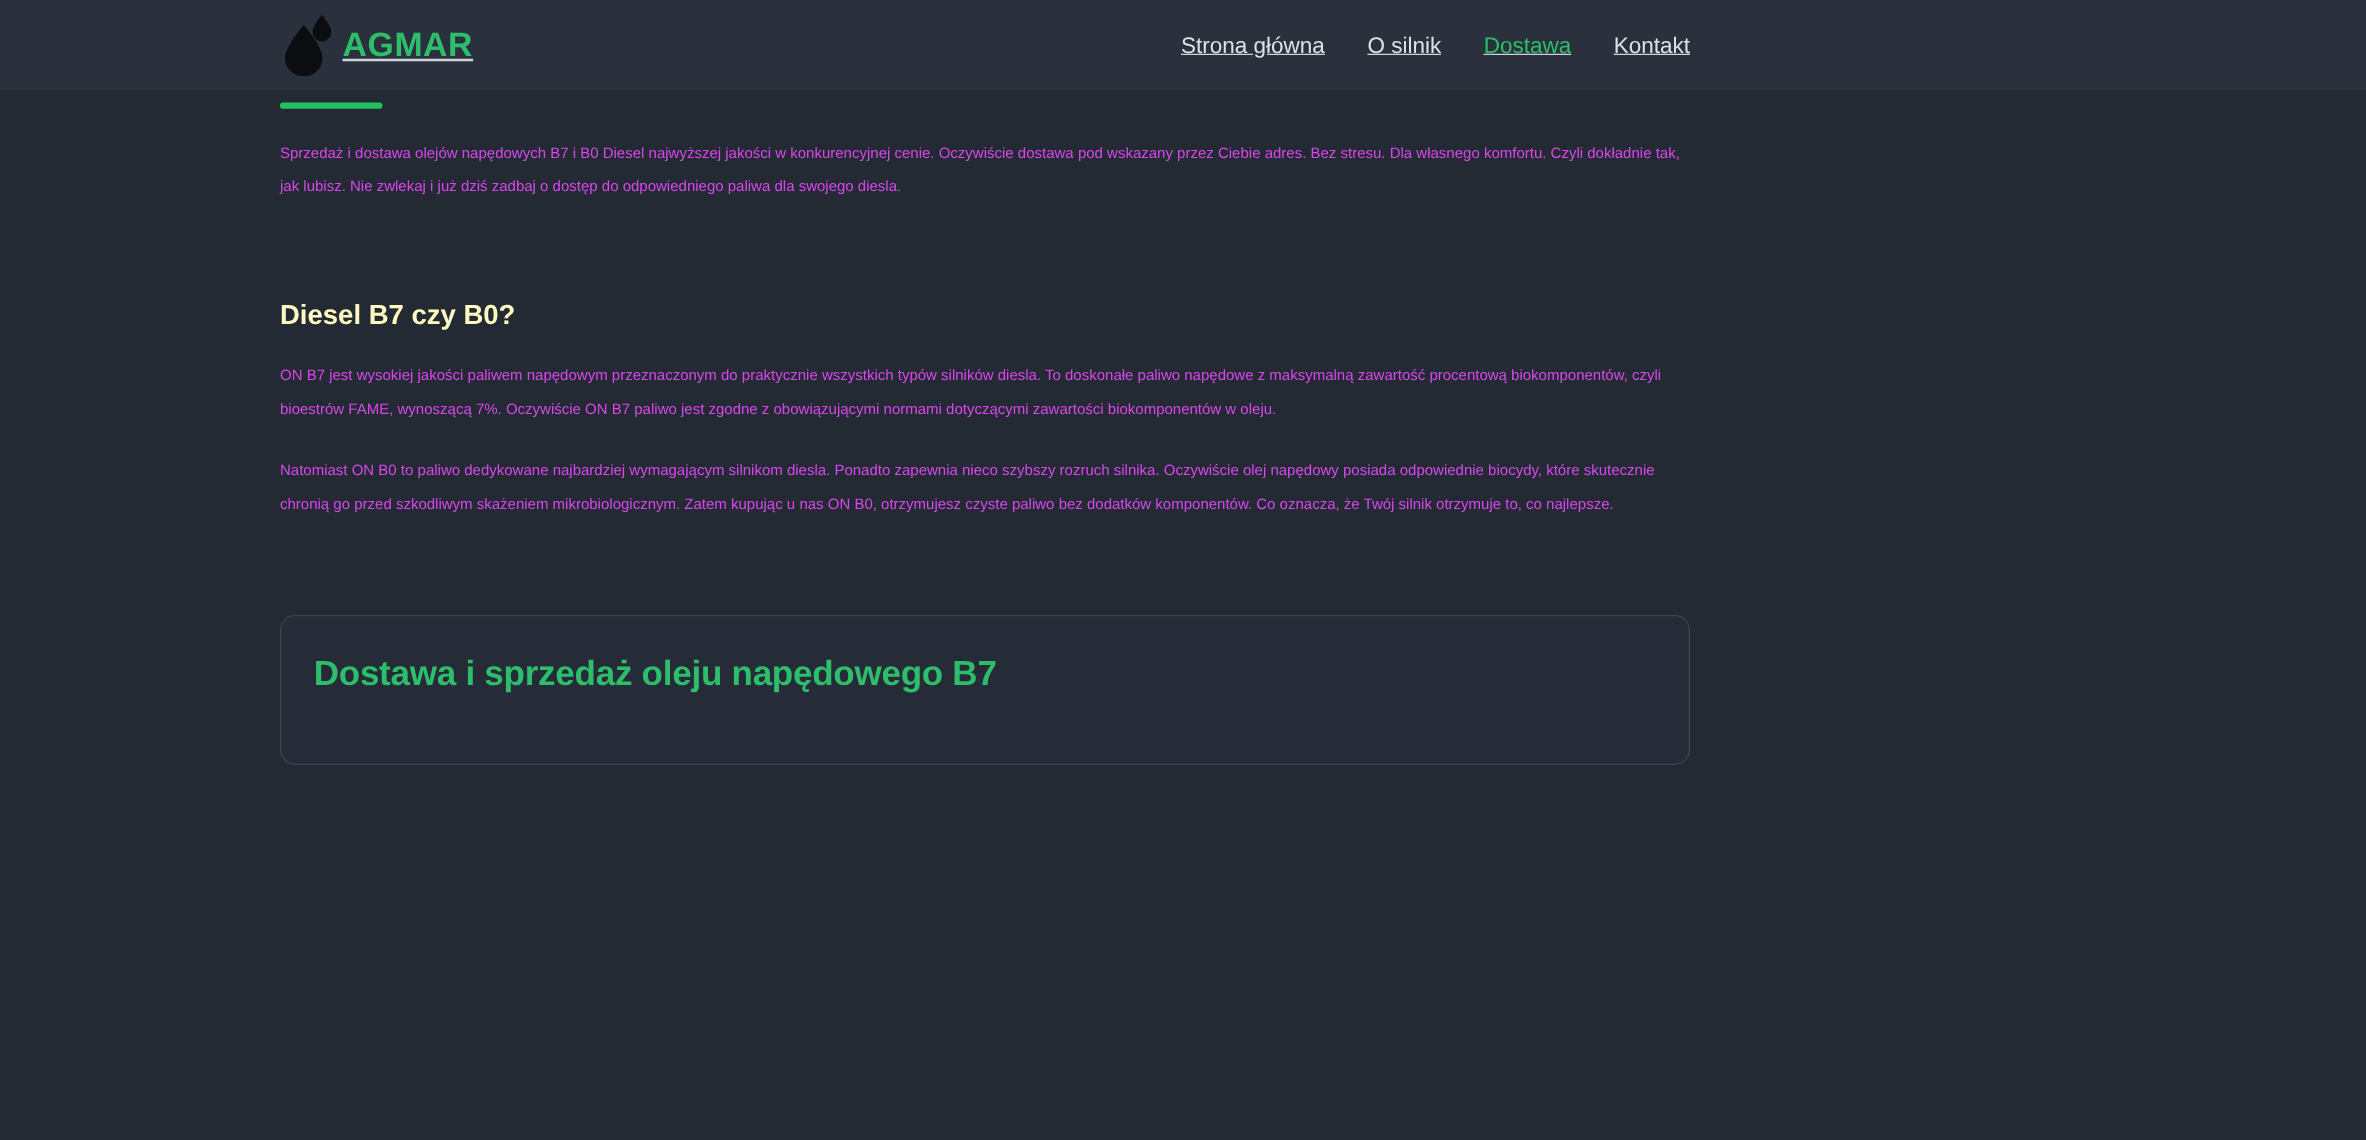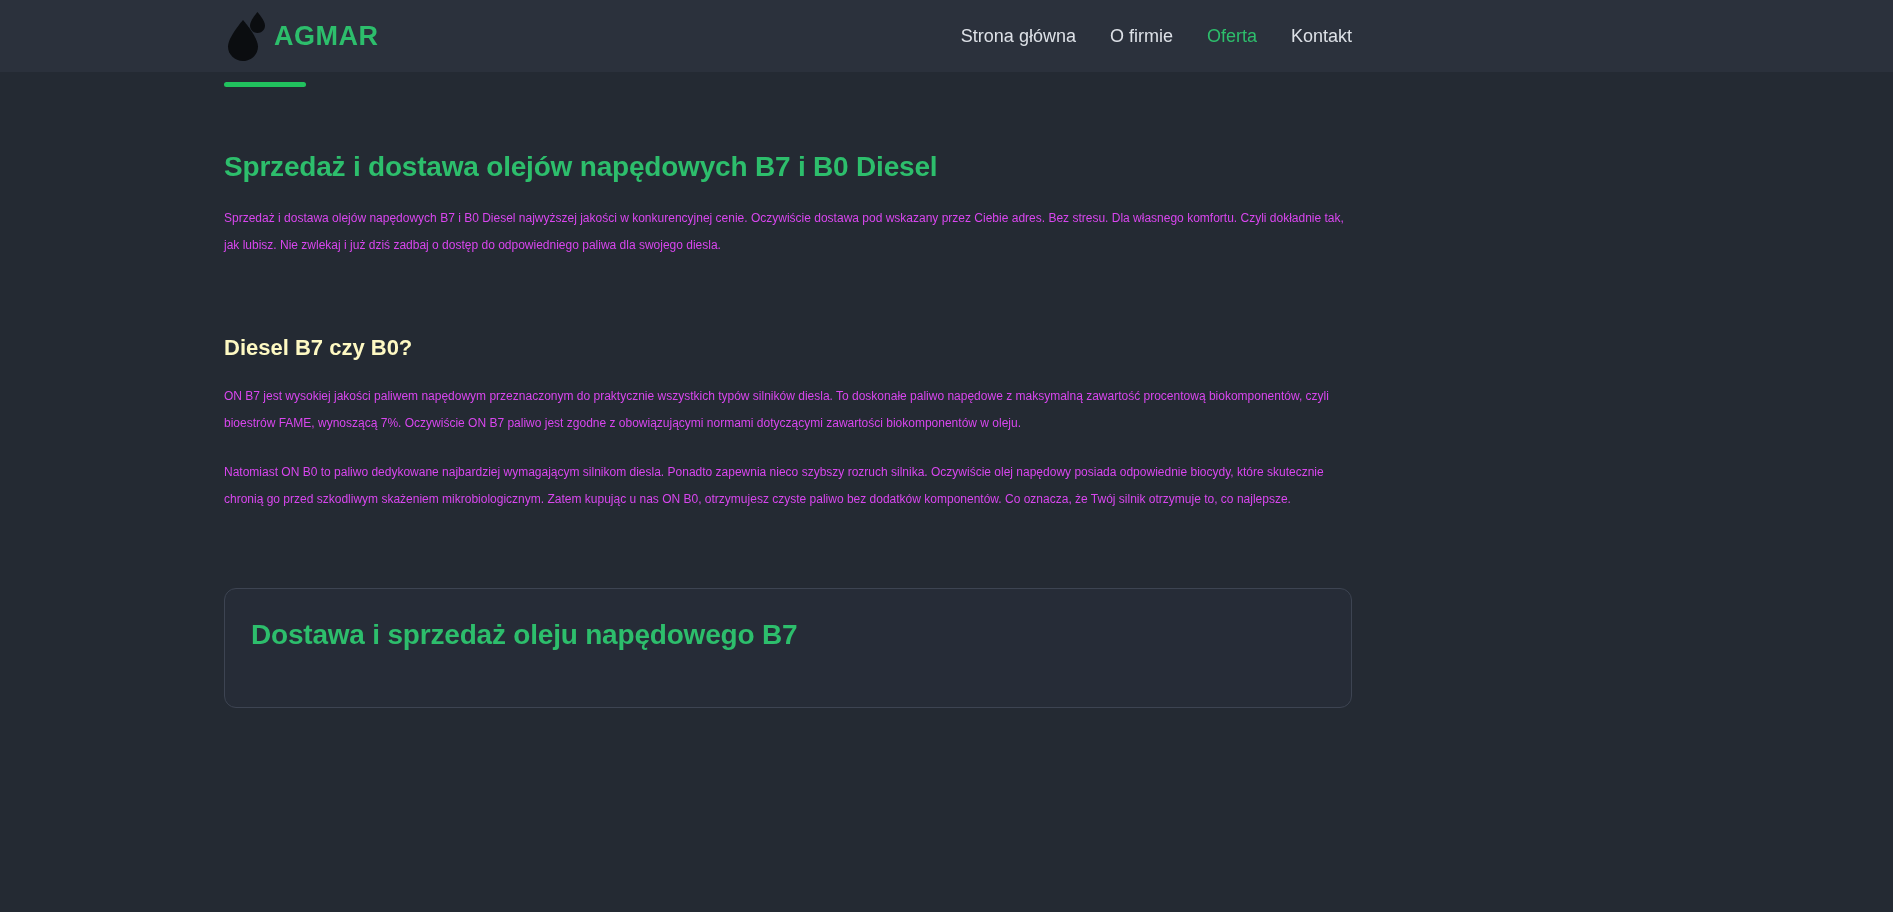--- a/index.html
+++ b/index.html
@@ -16,20 +16,21 @@
     background: #2b313c;
     display: flex;
     align-items: center;
   }
   .header-inner {
     width: 1128px;
     margin-left: 224px;
     display: flex;
     align-items: center;
     justify-content: space-between;
+    text-decoration: underline;
   }
   .brand {
     display: flex;
     align-items: center;
     gap: 4px;
     cursor: pointer;
   }
   .brand-logo svg { display: block; }
   .brand-name {
     color: #2dbe6c;
@@ -112,31 +113,30 @@
       <span class="brand-logo">
         <svg width="46" height="50" viewBox="0 0 46 50" aria-hidden="true">
           <path fill="#0b0d10" d="M19 9 C19 9 4 26 4 35.5 C4 43.5 10.7 50 19 50 C27.3 50 34 43.5 34 35.5 C34 26 19 9 19 9 Z"></path>
           <path fill="#0b0d10" d="M33.5 1 C33.5 1 26 9.5 26 14.5 C26 18.6 29.4 22 33.5 22 C37.6 22 41 18.6 41 14.5 C41 9.5 33.5 1 33.5 1 Z"></path>
         </svg>
       </span>
       <span class="brand-name">AGMAR</span>
     </div>
     <nav class="main-nav">
       <a class="nav-link">Strona główna</a>
-      <a class="nav-link">O firmie</a>
-      <a class="nav-link active">Oferta</a>
+      <a class="nav-link">O silnik</a>
+      <a class="nav-link active">Dostawa</a>
       <a class="nav-link">Kontakt</a>
     </nav>
   </div>
 </header>
 
 <main class="content">
   <div class="title-underline"></div>
 
-  <h2 class="section-heading">Sprzedaż i dostawa olejów napędowych B7 i B0 Diesel</h2>
   <p class="body-text">Sprzedaż i dostawa olejów napędowych B7 i B0 Diesel najwyższej jakości w konkurencyjnej cenie. Oczywiście dostawa pod wskazany przez Ciebie adres. Bez stresu. Dla własnego komfortu. Czyli dokładnie tak, jak lubisz. Nie zwlekaj i już dziś zadbaj o dostęp do odpowiedniego paliwa dla swojego diesla.</p>
 
   <h3 class="sub-heading">Diesel B7 czy B0?</h3>
   <p class="body-text">ON B7 jest wysokiej jakości paliwem napędowym przeznaczonym do praktycznie wszystkich typów silników diesla. To doskonałe paliwo napędowe z maksymalną zawartość procentową biokomponentów, czyli bioestrów FAME, wynoszącą 7%. Oczywiście ON B7 paliwo jest zgodne z obowiązującymi normami dotyczącymi zawartości biokomponentów w oleju.</p>
   <p class="body-text">Natomiast ON B0 to paliwo dedykowane najbardziej wymagającym silnikom diesla. Ponadto zapewnia nieco szybszy rozruch silnika. Oczywiście olej napędowy posiada odpowiednie biocydy, które skutecznie chronią go przed szkodliwym skażeniem mikrobiologicznym. Zatem kupując u nas ON B0, otrzymujesz czyste paliwo bez dodatków komponentów. Co oznacza, że Twój silnik otrzymuje to, co najlepsze.</p>
 
   <section class="offer-card">
     <h2 class="section-heading">Dostawa i sprzedaż oleju napędowego B7</h2>
   </section>
 </main>

